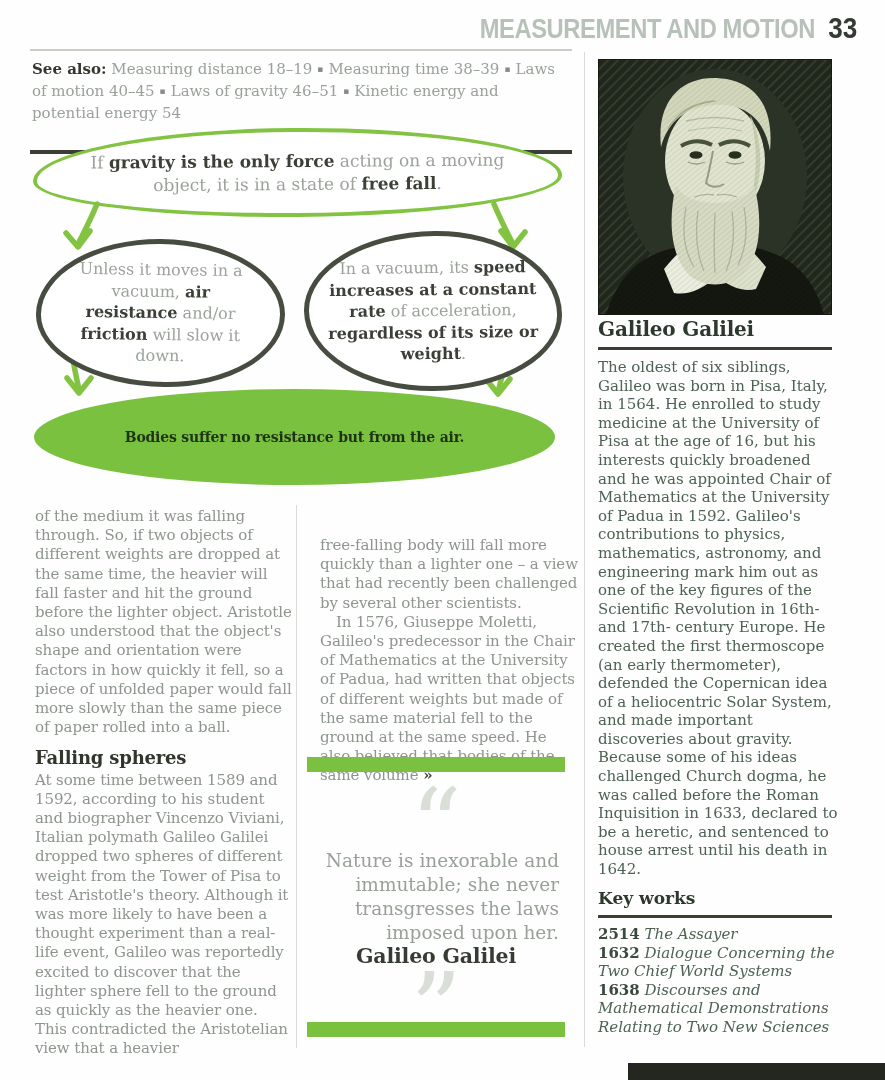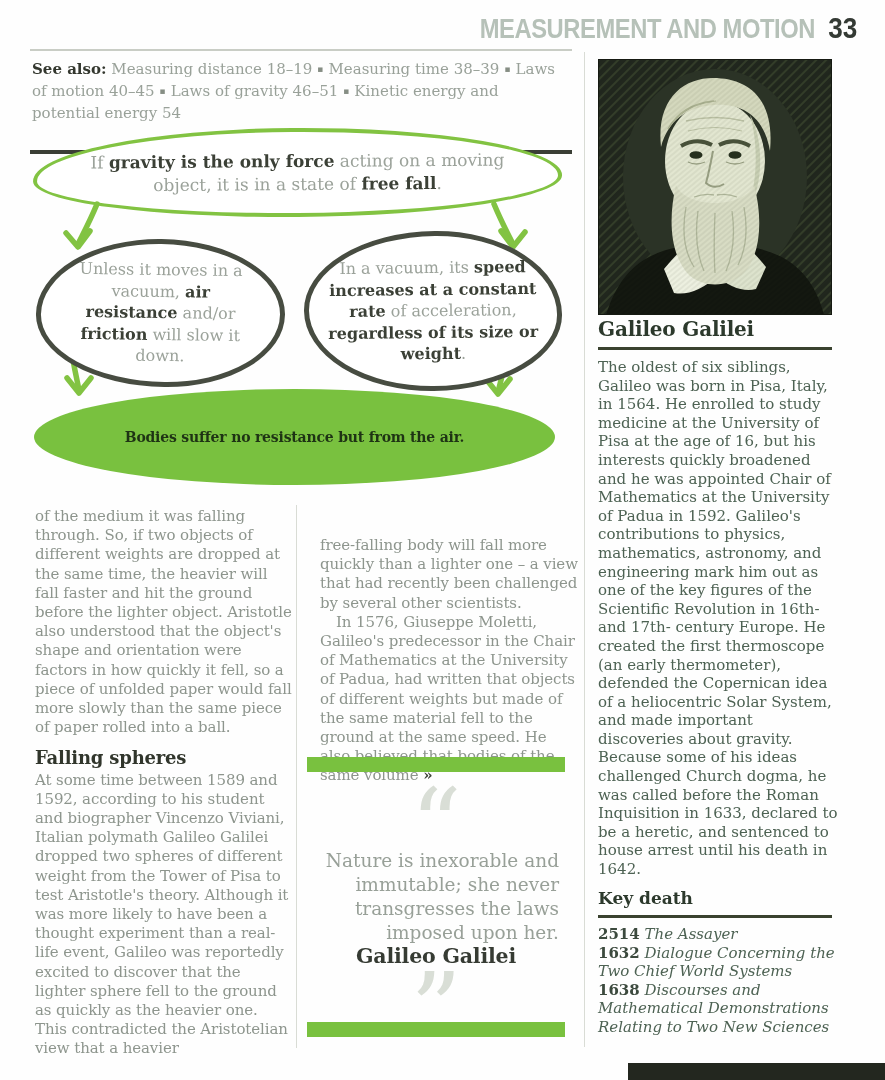--- a/index.html
+++ b/index.html
@@ -198,21 +198,21 @@
       <path d="M96,138 Q107,134 116,136 M119,136 Q129,134 139,138"></path>
     </g>
     <rect width="234" height="256" fill="url(#fineHatch)" opacity="0.18"></rect>
     <rect x="0.5" y="0.5" width="233" height="255" fill="none" stroke="#161a12" stroke-width="1"></rect>
   </svg>
 
   <div id="bio-name" class="abs">Galileo Galilei</div>
   <div id="bio-rule" class="rule3 abs"></div>
   <div id="bio-text" class="abs">The oldest of six siblings, Galileo was born in Pisa, Italy, in 1564. He enrolled to study medicine at the University of Pisa at the age of 16, but his interests quickly broadened and he was appointed Chair of Mathematics at the University of Padua in 1592. Galileo's contributions to physics, mathematics, astronomy, and engineering mark him out as one of the key figures of the Scientific Revolution in 16th- and 17th- century Europe. He created the first thermoscope (an early thermometer), defended the Copernican idea of a heliocentric Solar System, and made important discoveries about gravity. Because some of his ideas challenged Church dogma, he was called before the Roman Inquisition in 1633, declared to be a heretic, and sentenced to house arrest until his death in 1642.</div>
 
-  <div id="kw-heading" class="abs">Key death</div>
+  <div id="kw-heading" class="abs">Key works</div>
   <div id="kw-rule" class="rule3 abs"></div>
   <div id="kw-list" class="abs">
     <div><b>2514</b> <i>The Assayer</i></div>
     <div><b>1632</b> <i>Dialogue Concerning the Two Chief World Systems</i></div>
     <div><b>1638</b> <i>Discourses and Mathematical Demonstrations Relating to Two New Sciences</i></div>
   </div>
 
   <div id="edge-tab" class="abs"></div>
 
 </div>

